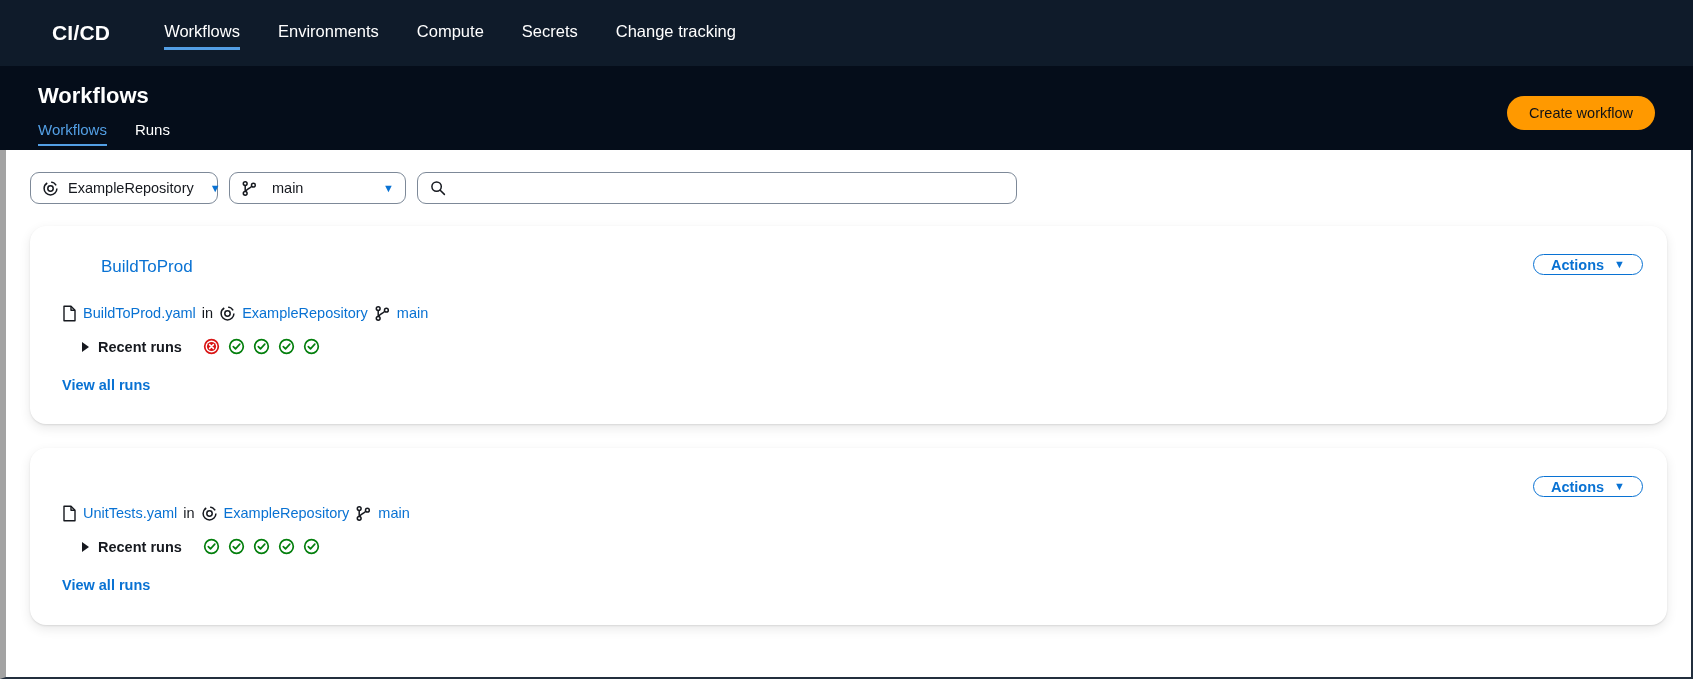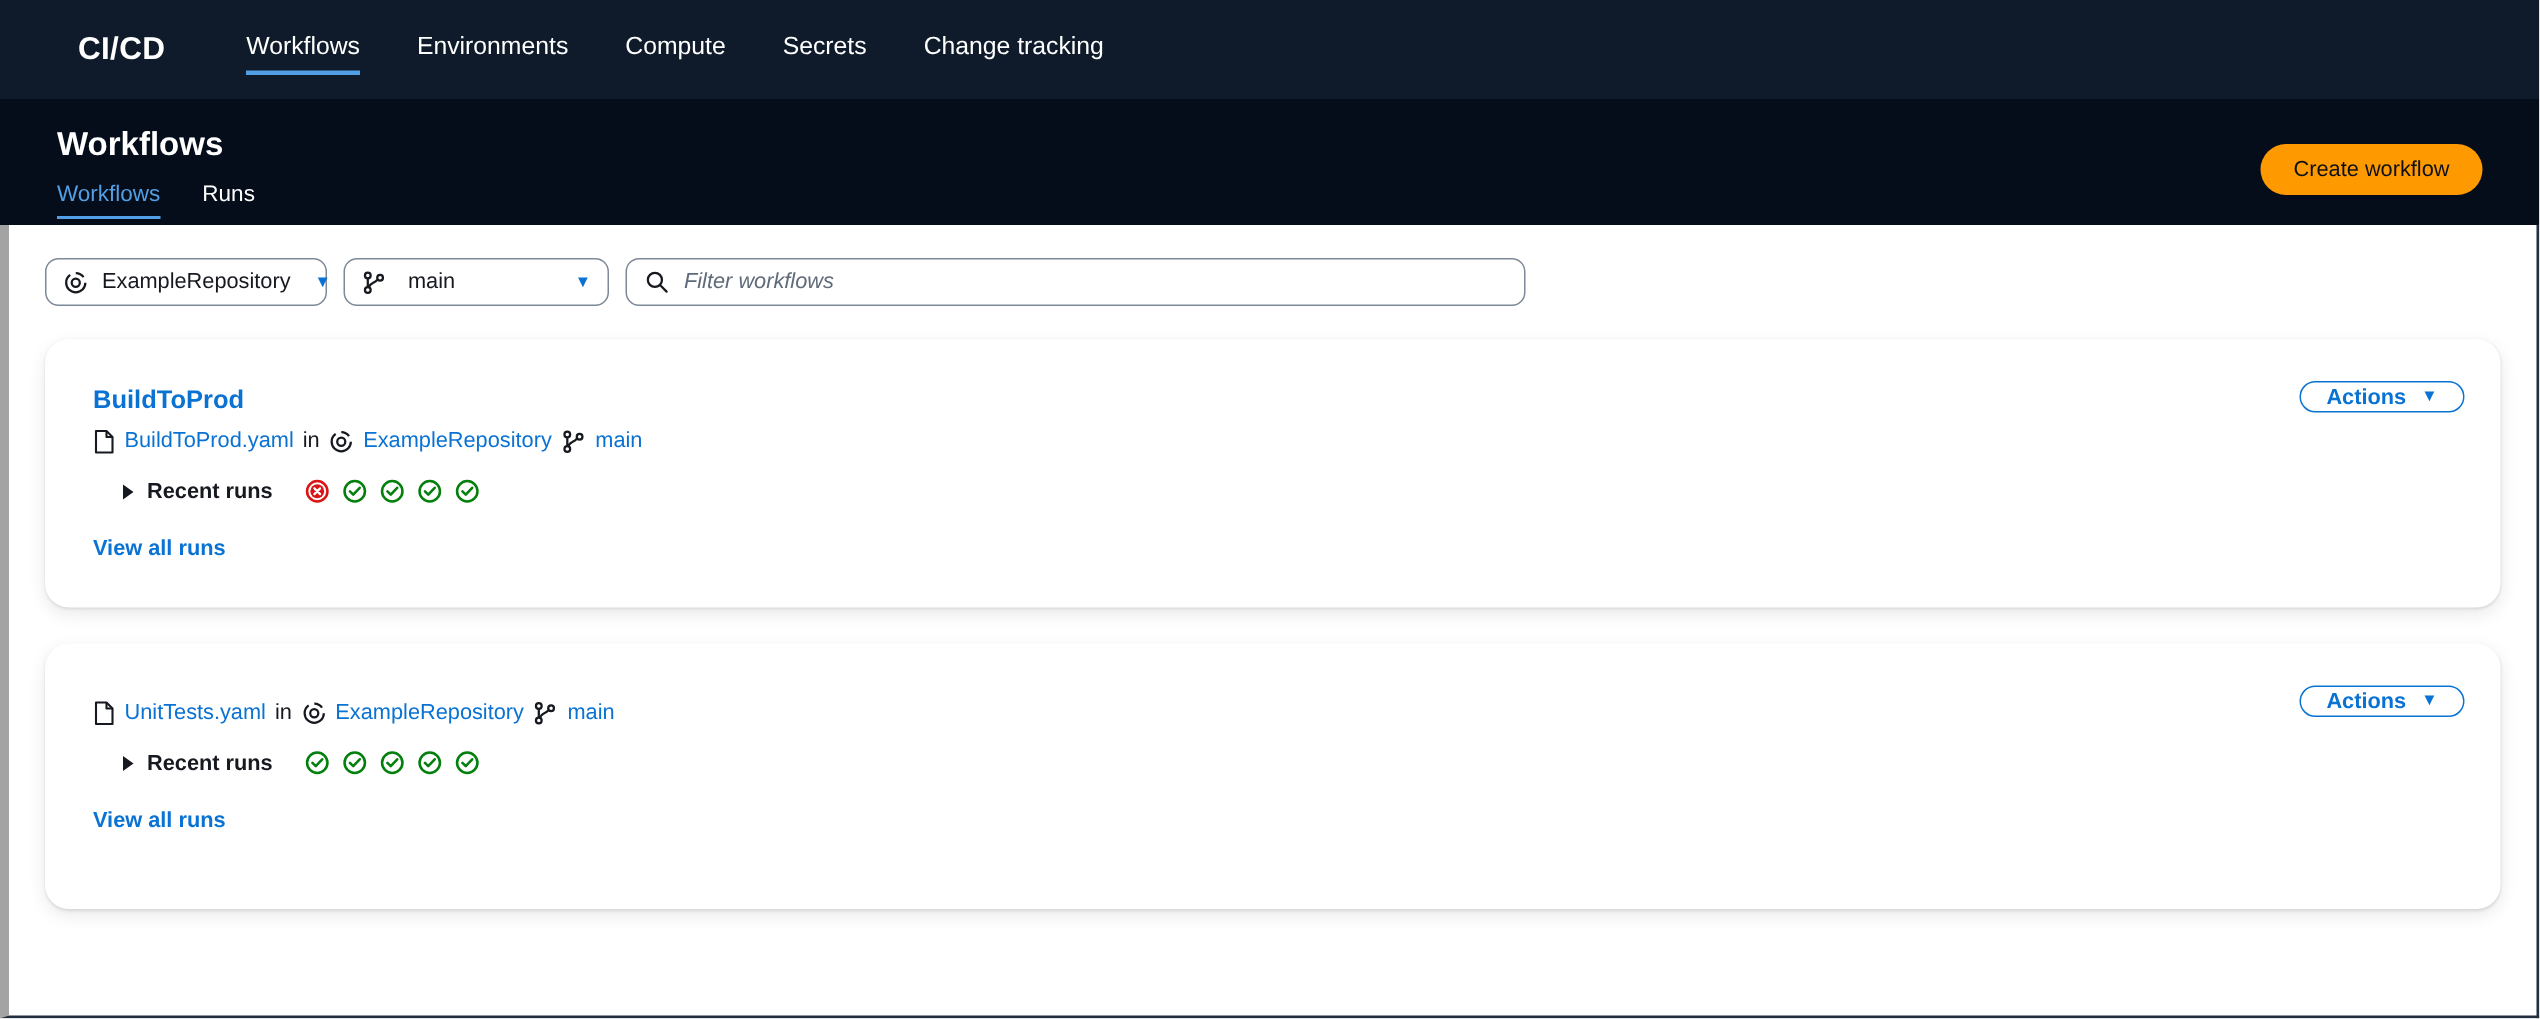--- a/index.html
+++ b/index.html
@@ -180,29 +180,30 @@
     background: #ffffff;
     border-radius: 16px;
     box-shadow: 0 1px 2px rgba(0,0,0,0.10), 0 4px 12px rgba(0,0,0,0.09);
     padding: 30px 24px 30px 32px;
     margin-bottom: 24px;
     min-height: 177px;
   }
   .card-title {
     color: #0972d3;
     font-size: 17px;
-    font-weight: bold;
+    font-weight: normal;
     cursor: pointer;
     line-height: 22px;
+    margin-left: 39px;
   }
   .meta-row {
     display: flex;
     align-items: center;
     gap: 6px;
-    margin-top: 6px;
+    margin-top: 25px;
     font-size: 14.5px;
     color: #16191f;
     line-height: 20px;
   }
   .meta-link { color: #0972d3; cursor: pointer; }
   .meta-plain { color: #16191f; }
 
   .runs-row {
     display: flex;
     align-items: center;
@@ -316,21 +317,20 @@
           <span class="caret">▼</span>
         </div>
 
         <div class="search-box">
           <span class="icon">
             <svg width="16" height="16" viewBox="0 0 16 16">
               <circle cx="6.6" cy="6.6" r="4.7" fill="none" stroke="#16191f" stroke-width="1.5"></circle>
               <path d="M10.2 10.2 L14.4 14.4" stroke="#16191f" stroke-width="1.5" stroke-linecap="round"></path>
             </svg>
           </span>
-          <input class="search-input" type="text" placeholder="Filter workflows" style="">
         </div>
       </div>
 
       <div class="card">
         <div class="card-title">BuildToProd</div>
 
         <div class="meta-row">
           <span class="icon">
             <svg width="15" height="17" viewBox="0 0 15 17">
               <path d="M2 1.3 h7 l4 4 v10.4 h-11 z" fill="none" stroke="#16191f" stroke-width="1.4" stroke-linejoin="round"></path>

